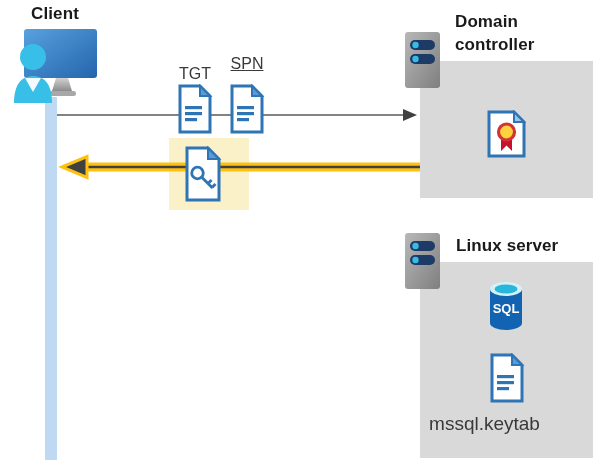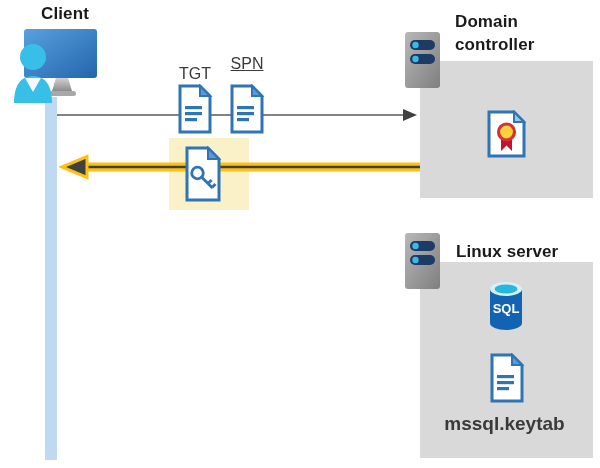--- a/index.html
+++ b/index.html
@@ -50,21 +50,21 @@
       <polygon points="417,115 403,109 403,121" fill="#404040"></polygon>
     </g>
 
     <g>
       <line x1="83" y1="167" x2="420" y2="167" stroke="#FEC111" stroke-width="9"></line>
       <line x1="83" y1="167" x2="420" y2="167" stroke="#404040" stroke-width="2.6"></line>
       <polygon points="62,167 87,156.5 87,177.5" fill="#404040" stroke="#FEC111" stroke-width="3"></polygon>
     </g>
   </svg>
 
-  <div class="abs node-title center" style="left:10px;top:2px;width:110px;">Client</div>
+  <div class="abs node-title center" style="left:0;top:2px;width:110px;">Client</div>
 
   <svg class="abs" style="left:8px;top:28px;" width="95" height="75" viewBox="0 0 95 75">
     <defs>
       <linearGradient id="gMon" x1="0" y1="0" x2="1" y2="1">
         <stop offset="0" stop-color="#58A1DE"></stop>
           <stop offset="1" stop-color="#2465AC"></stop>
       </linearGradient>
       <linearGradient id="gStand" x1="0" y1="0" x2="0" y2="1">
         <stop offset="0" stop-color="#D2D2D2"></stop>
           <stop offset="1" stop-color="#8C8C8C"></stop>
@@ -126,21 +126,21 @@
     <circle cx="11.5" cy="28" r="3.2" fill="#35BEE5"></circle>
   </svg>
 
   <svg class="abs" style="left:487px;top:110px;" width="39" height="48" viewBox="0 0 39 48">
     <path d="M2 2 H27 L37 12 V46 H2 Z" fill="#FFFFFF" stroke="#2E75B6" stroke-width="3"></path>
     <path d="M27 2 V12 H37 Z" fill="#9DC3E6" stroke="#2E75B6" stroke-width="2"></path>
     <path d="M14 26 L14 41 L19.5 35.5 L25 41 L25 26 Z" fill="#C8102E"></path>
     <circle cx="19.5" cy="22" r="8" fill="#FFD23B" stroke="#D13438" stroke-width="3.2"></circle>
   </svg>
 
-  <div class="abs node-title" style="left:456px;top:240px;width:140px;">Linux server</div>
+  <div class="abs node-title" style="left:456px;top:234px;width:140px;">Linux server</div>
 
   <svg class="abs" style="left:404px;top:232px;" width="37" height="58" viewBox="0 0 37 58">
     <defs>
       <linearGradient id="gSrv2" x1="0" y1="0" x2="1" y2="1">
         <stop offset="0" stop-color="#B8B8B8"></stop>
           <stop offset="1" stop-color="#7F7F7F"></stop>
       </linearGradient>
     </defs>
     <rect x="1" y="1" width="35" height="56" rx="3" fill="url(#gSrv2)"></rect>
     <rect x="6" y="9" width="25" height="10" rx="5" fill="#1E3A66"></rect>
@@ -157,15 +157,15 @@
   </svg>
 
   <svg class="abs" style="left:489px;top:353px;" width="36" height="50" viewBox="0 0 36 50">
     <path d="M3 2 H23 L33 12 V48 H3 Z" fill="#FFFFFF" stroke="#2E75B6" stroke-width="3"></path>
     <path d="M23 2 V12 H33 Z" fill="#5B9BD5" stroke="#2E75B6" stroke-width="2"></path>
     <rect x="8" y="22" width="17" height="3.2" fill="#2E75B6"></rect>
     <rect x="8" y="28" width="17" height="3.2" fill="#2E75B6"></rect>
     <rect x="8" y="34" width="12" height="3.2" fill="#2E75B6"></rect>
   </svg>
 
-  <div class="abs file-label" style="left:432px;top:413px;width:145px;font-weight:bold;">mssql.keytab</div>
+  <div class="abs file-label" style="left:412px;top:413px;width:145px;">mssql.keytab</div>
 
 </div>
 
 </body></html>

